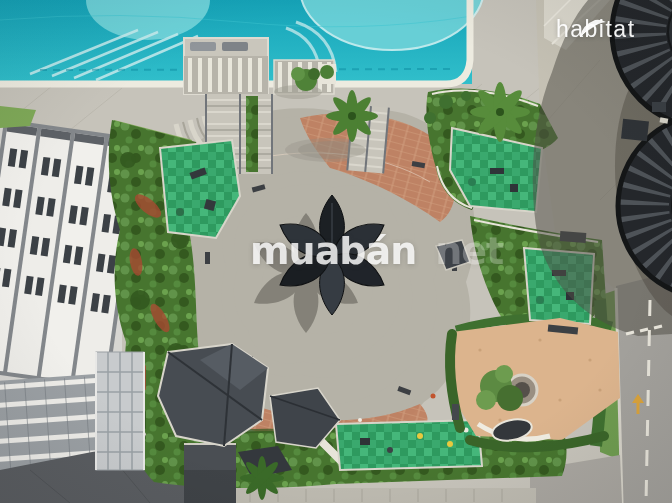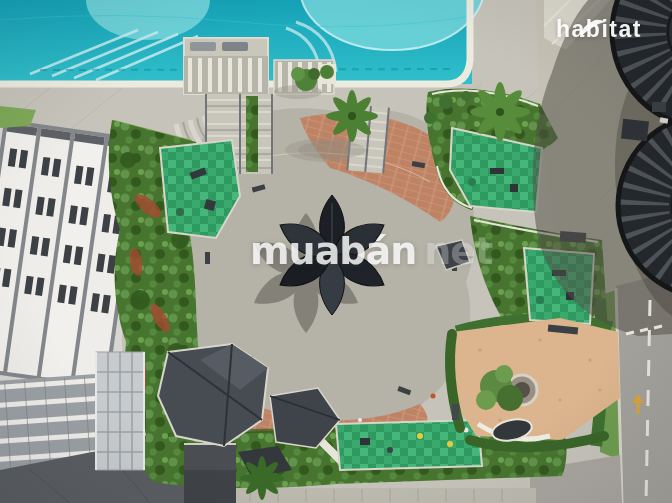--- a/index.html
+++ b/index.html
@@ -7,28 +7,28 @@
     position:relative;width:672px;height:503px;overflow:hidden;
     background:#c6c3ba;font-family:"DejaVu Sans","Liberation Sans",sans-serif;
   }
   .photo svg{position:absolute;left:0;top:0;display:block;}
   .wm-center{
     position:absolute;left:250px;top:229px;white-space:nowrap;
     font-size:38px;font-weight:800;letter-spacing:-1px;
     color:rgba(255,255,255,0.82);text-shadow:0 1px 5px rgba(60,60,60,0.25);
     font-family:"DejaVu Sans","Liberation Sans",sans-serif;
   }
-  .wm-center .suffix{opacity:0.33;font-weight:700;margin-left:8px;}
+  .wm-center .suffix{opacity:0.33;font-weight:700;margin-left:19px;}
   .wm-logo{
     position:absolute;left:556px;top:18px;color:rgba(255,255,255,0.94);
     display:flex;flex-direction:column;align-items:flex-start;line-height:1;
   }
   .wm-logo .leaf{margin-left:22px;margin-bottom:-7px;}
   .wm-logo .brand{
-    font-size:23px;font-weight:700;letter-spacing:1.5px;
+    font-size:23px;font-weight:400;letter-spacing:1.5px;
     font-family:"Liberation Sans","DejaVu Sans",sans-serif;
     text-shadow:0 1px 4px rgba(0,0,0,0.25);
   }
 </style>
 </head>
 <body>
 
 <div class="photo">
 <svg width="672" height="503" viewBox="0 0 672 503">
   <defs>

